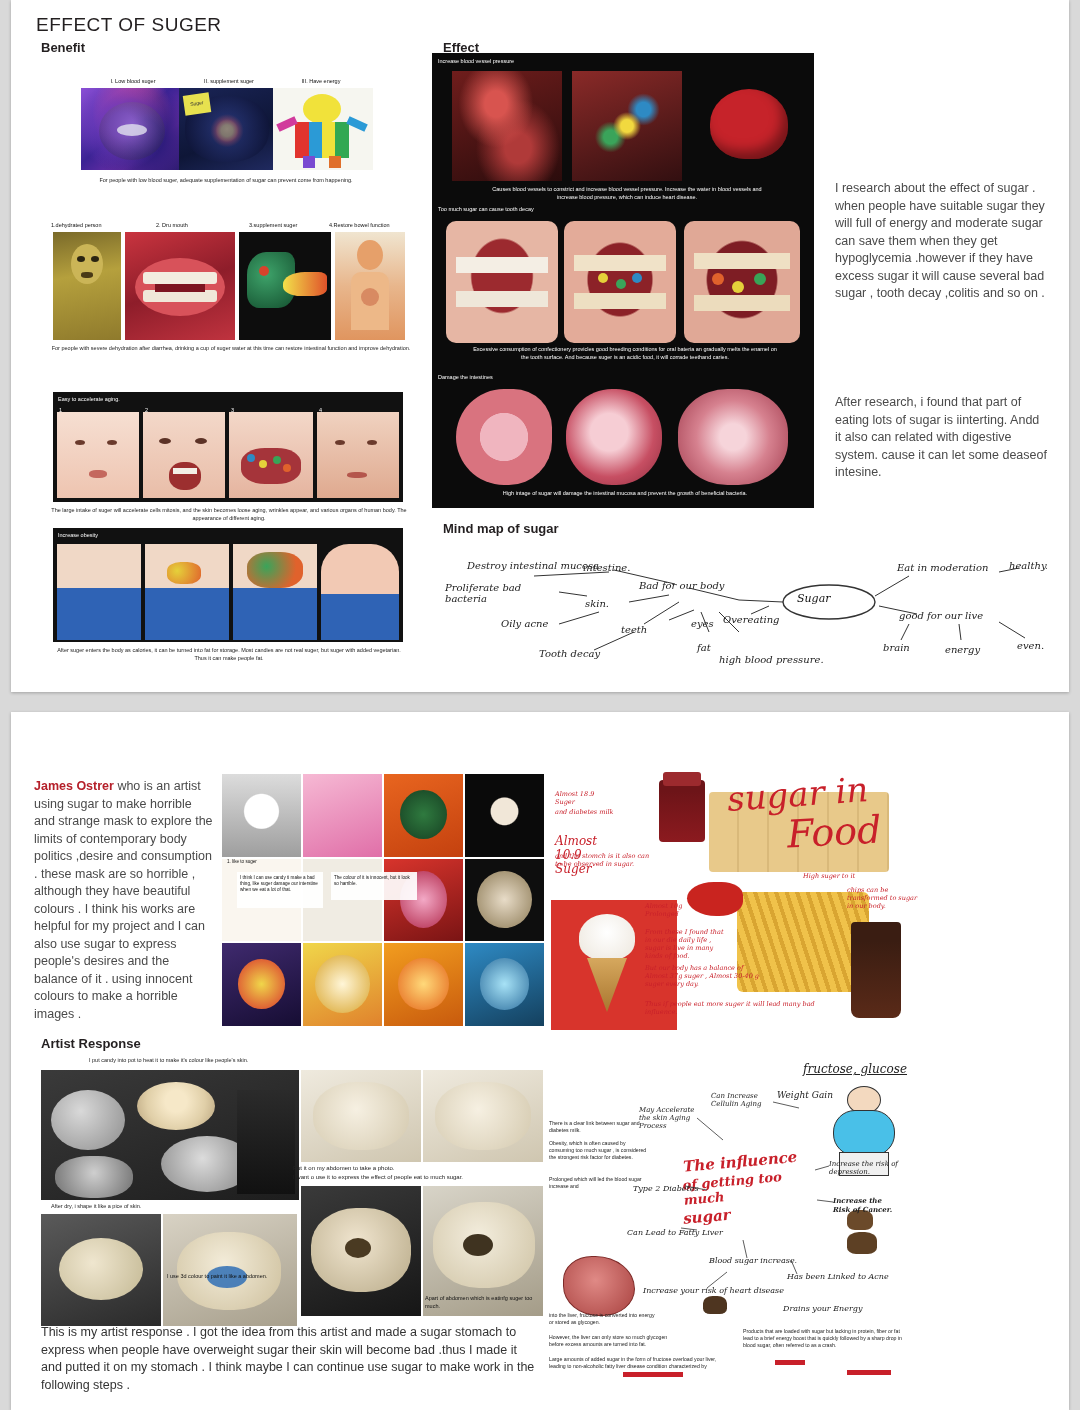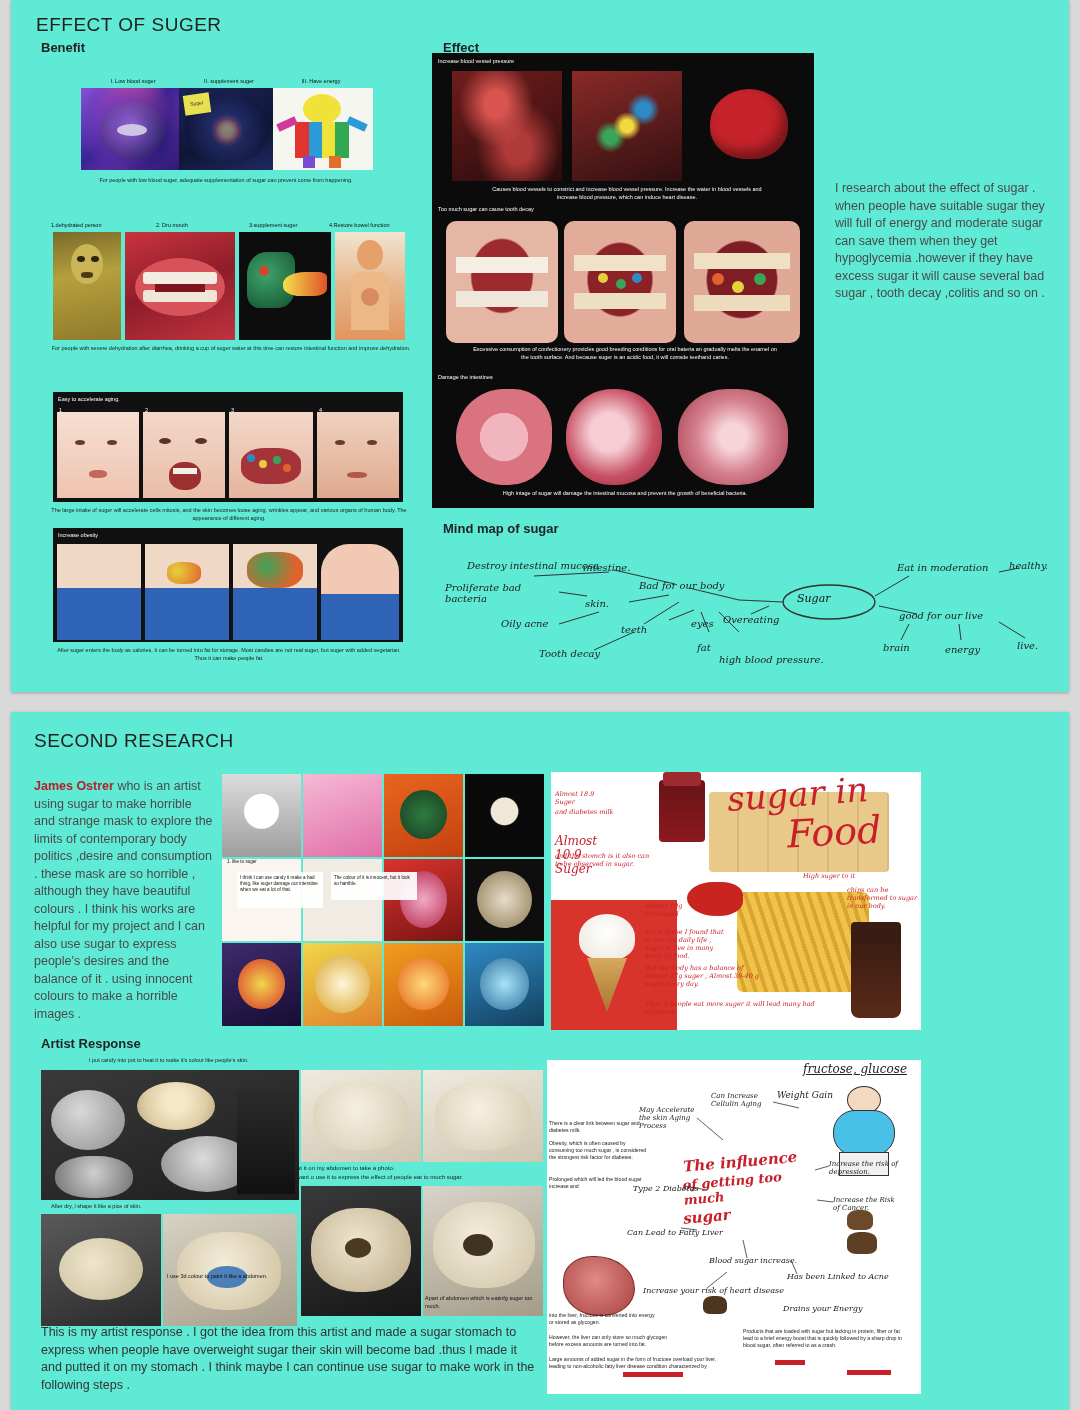--- a/index.html
+++ b/index.html
@@ -11,21 +11,21 @@
   #page {
     width: 1080px;
     height: 1410px;
     position: relative;
     background: #d9d9d9;
     overflow: hidden;
   }
   .sheet {
     position: absolute;
     left: 11px;
-    background: #5eead4;
+    background: #ffffff;
     box-shadow: 0 1px 3px rgba(0,0,0,0.25);
   }
   #sheet-top { top: 0; width: 1058px; height: 692px; }
   #sheet-bottom { top: 712px; width: 1058px; height: 698px; }
 
   .h1 {
     font-size: 19px;
     letter-spacing: 0.5px;
     color: #231f20;
     font-weight: 400;
@@ -265,20 +265,21 @@
 
       <div class="cap-l" style="position:absolute;left:6px;top:320px;width:220px;">Damage the intestines</div>
 
       <div style="position:absolute;left:24px;top:336px;width:96px;height:96px;background:radial-gradient(circle at 50% 50%, #f0b5bf 0 35%, #d9737f 36% 100%);border-radius:50% 40% 45% 50%;"></div>
       <div style="position:absolute;left:134px;top:336px;width:96px;height:96px;background:radial-gradient(circle at 45% 45%, #f6cdd4 0 25%, #c74f63 60%, #8c2a3c 100%);border-radius:48%;"></div>
       <div style="position:absolute;left:246px;top:336px;width:110px;height:96px;background:radial-gradient(circle at 50% 50%, #f6d4da 0 18%, #d6818f 50%, #a03a4c 100%);border-radius:45%;"></div>
       <div class="cap-w" style="position:absolute;left:40px;top:436px;width:306px;">High intage of sugar will damage the intestinal mucosa and prevent the growth of beneficial bacteria.</div>
     </div>
 
     <div class="blk note" style="left:824px; top:180px; width:212px;">I research about the effect of sugar . when people have suitable sugar they will full of energy and moderate sugar can save them when they get hypoglycemia .however if they have excess sugar it will cause several bad sugar , tooth decay ,colitis and so on .</div>
+    <div class="blk note" style="left:824px; top:394px; width:212px;">After research, i found that part of eating lots of sugar is iinterting. Andd it also can related with digestive system. cause it can let some deaseof intesine.</div>
 
     <div class="blk" style="left:428px; top:540px; width:608px; height:140px;">
       <svg width="608" height="140" style="position:absolute;left:0;top:0;">
         <ellipse cx="390" cy="62" rx="46" ry="17" fill="none" stroke="#333" stroke-width="1.4"></ellipse>
         <path d="M344,62 L300,60" stroke="#333" fill="none" stroke-width="1"></path>
         <path d="M300,60 L250,48" stroke="#333" fill="none" stroke-width="1"></path>
         <path d="M236,44 L175,30" stroke="#333" fill="none" stroke-width="1"></path>
         <path d="M170,32 L95,36" stroke="#333" fill="none" stroke-width="1"></path>
         <path d="M120,52 L148,56" stroke="#333" fill="none" stroke-width="1"></path>
         <path d="M230,55 L190,62" stroke="#333" fill="none" stroke-width="1"></path>
@@ -309,27 +310,26 @@
       <div class="hand" style="position:absolute;left:100px;top:108px;">Tooth decay</div>
       <div class="hand" style="position:absolute;left:252px;top:78px;">eyes</div>
       <div class="hand" style="position:absolute;left:258px;top:102px;">fat</div>
       <div class="hand" style="position:absolute;left:280px;top:114px;">high blood pressure.</div>
       <div class="hand" style="position:absolute;left:284px;top:74px;">Overeating</div>
 
       <div class="hand" style="position:absolute;left:570px;top:20px;">healthy.</div>
       <div class="hand" style="position:absolute;left:460px;top:70px;">good for our live</div>
       <div class="hand" style="position:absolute;left:444px;top:102px;">brain</div>
       <div class="hand" style="position:absolute;left:506px;top:104px;">energy</div>
-      <div class="hand" style="position:absolute;left:578px;top:100px;">live.</div>
+      <div class="hand" style="position:absolute;left:578px;top:100px;">even.</div>
     </div>
   </div>
 
   <div class="sheet" id="sheet-bottom">
 
-    <div class="blk h1" style="left:23px; top:18px; width:500px;">SECOND RESEARCH</div>
 
     <div class="blk note" style="left:23px; top:66px; width:180px;">
       <span class="name-red">James Ostrer</span><span> who is an artist using sugar to make horrible and strange mask to explore the limits of contemporary body politics ,desire and consumption . these mask are so horrible , although they have beautiful colours . I think his works are helpful for my project and I can also use sugar to express people's desires and the balance of it . using innocent colours to make a horrible images .</span>
     </div>
 
     <div class="thumbgrid" style="left:211px; top:62px; width:322px; height:252px; grid-template-columns:repeat(4,1fr); grid-template-rows:repeat(3,1fr);">
       <div style="background:linear-gradient(160deg,#e8e8e8,#bdbdbd);">
         <div style="width:100%;height:100%;background:radial-gradient(circle at 50% 45%, #ffffff 0 28%, rgba(0,0,0,0) 30%), radial-gradient(circle at 42% 40%, #d8342c 0 7%, rgba(0,0,0,0) 9%), radial-gradient(circle at 58% 40%, #d8342c 0 7%, rgba(0,0,0,0) 9%), linear-gradient(180deg,#dcdcdc,#9e9e9e);"></div>
       </div>
       <div style="background:linear-gradient(160deg,#f6b9d4,#e06fa8);"></div>
@@ -473,21 +473,21 @@
       <div style="position:absolute;left:300px;top:172px;width:30px;height:22px;background:#5d4024;border-radius:40% 40% 30% 30%;"></div>
       <div style="position:absolute;left:156px;top:236px;width:24px;height:18px;background:#4e3520;border-radius:40% 40% 30% 30%;"></div>
 
       <div style="position:absolute;left:16px;top:196px;width:70px;height:58px;background:radial-gradient(circle at 45% 40%, #e08a86, #a8413f);border-radius:40% 55% 45% 50%;border:1px solid #7d2a28;"></div>
 
       <div class="hand" style="position:absolute;left:92px;top:46px;font-size:7px;width:62px;">May Accelerate the skin Aging Process</div>
       <div class="hand" style="position:absolute;left:164px;top:32px;font-size:7px;width:62px;">Can Increase Cellulin Aging</div>
       <div class="hand" style="position:absolute;left:230px;top:30px;font-size:9px;">Weight Gain</div>
       <div class="hand" style="position:absolute;left:282px;top:100px;font-size:7px;width:84px;">Increase the risk of depression.</div>
       <div class="hand" style="position:absolute;left:86px;top:124px;font-size:8px;">Type 2 Diabetes</div>
-      <div class="hand" style="position:absolute;left:286px;top:136px;font-size:7px;width:62px;">Increase the Risk of Cancer.</div>
+      <div class="hand" style="position:absolute;left:286px;top:136px;font-size:7px;width:62px;font-weight:bold;">Increase the Risk of Cancer.</div>
       <div class="hand" style="position:absolute;left:80px;top:168px;font-size:8px;">Can Lead to Fatty Liver</div>
       <div class="hand" style="position:absolute;left:162px;top:196px;font-size:8px;">Blood sugar increase.</div>
       <div class="hand" style="position:absolute;left:96px;top:226px;font-size:8px;">Increase your risk of heart disease</div>
       <div class="hand" style="position:absolute;left:240px;top:212px;font-size:8px;">Has been Linked to Acne</div>
       <div class="hand" style="position:absolute;left:236px;top:244px;font-size:8px;">Drains your Energy</div>
 
       <div style="position:absolute;left:2px;top:60px;width:98px;font-size:5.2px;line-height:7px;color:#222;">There is a clear link between sugar and diabetes milk.</div>
       <div style="position:absolute;left:2px;top:80px;width:98px;font-size:5.2px;line-height:7px;color:#222;">Obesity, which is often caused by consuming too much sugar , is considered the strongest risk factor for diabetes.</div>
       <div style="position:absolute;left:2px;top:116px;width:98px;font-size:5.2px;line-height:7px;color:#222;">Prolonged which will led the blood sugar increase and</div>
       <div style="position:absolute;left:2px;top:252px;width:106px;font-size:5.2px;line-height:7px;color:#222;">into the liver, fructose is converted into energy or stored as glycogen.</div>

